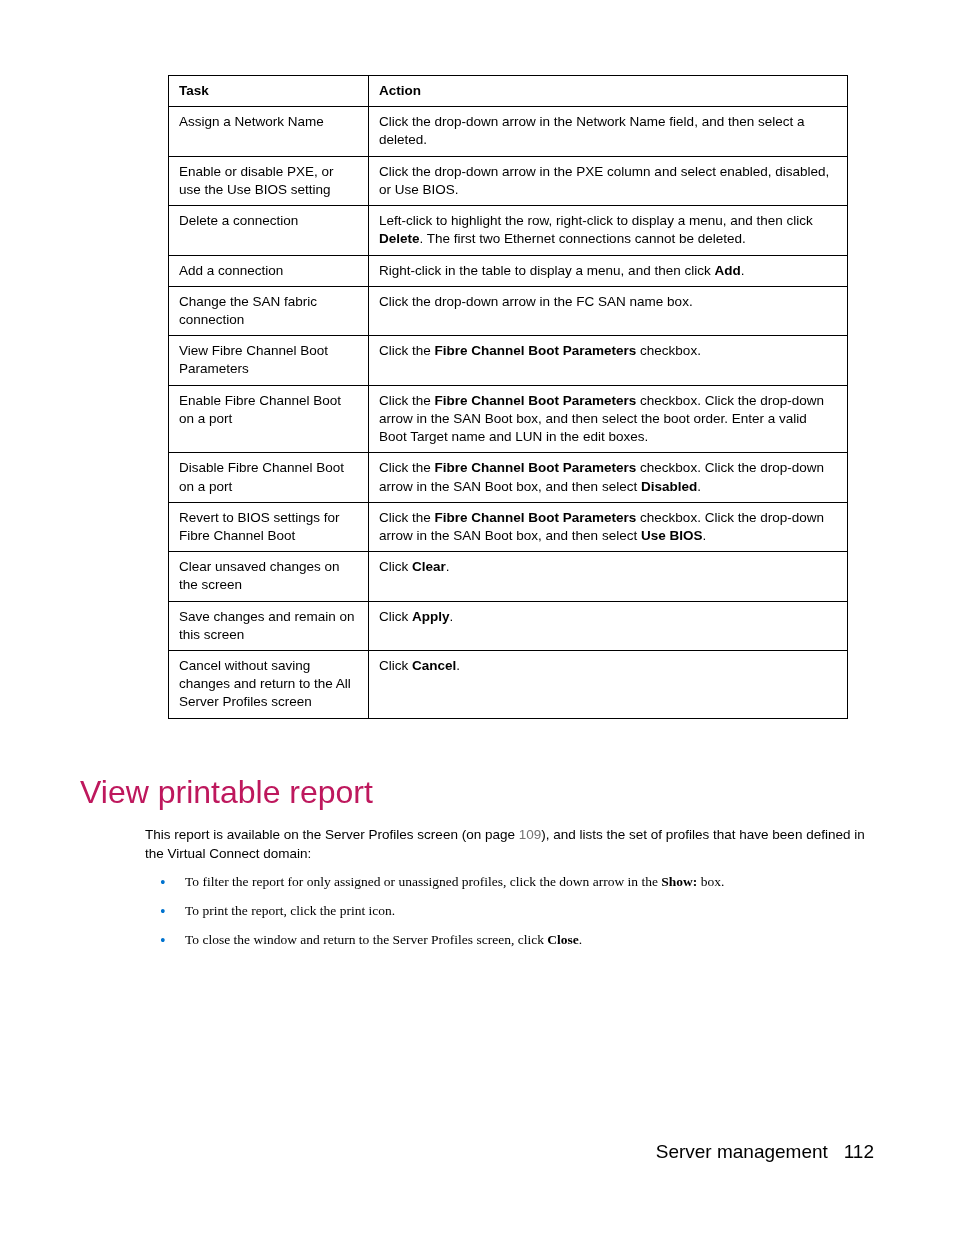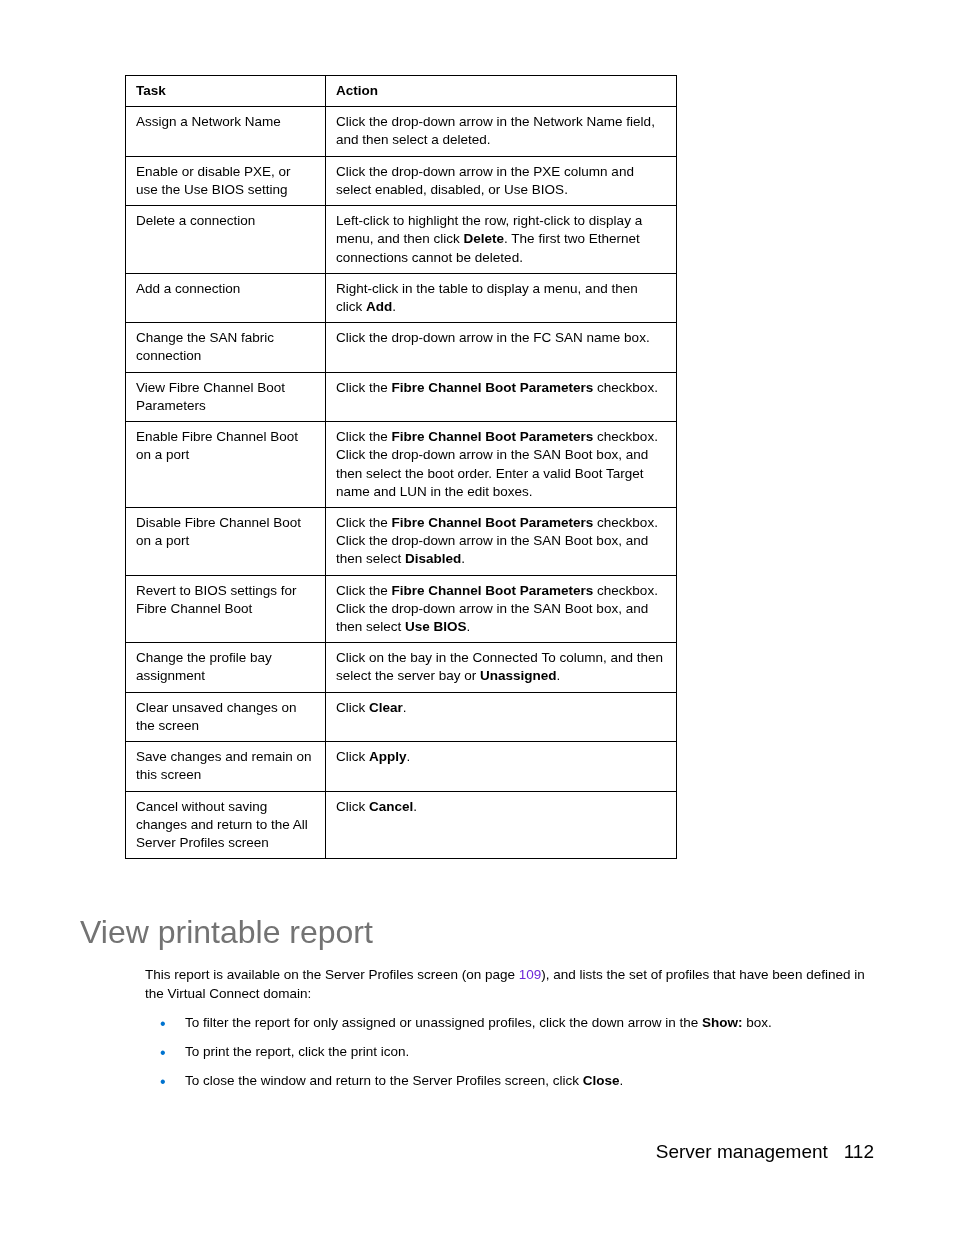--- a/index.html
+++ b/index.html
@@ -11,22 +11,22 @@
     color: #000;
     width: 954px;
     height: 1235px;
     position: relative;
   }
   .page {
     padding: 75px 80px 40px 80px;
   }
   table.main-table {
     border-collapse: collapse;
-    width: 552px;
-    margin-left: 45px;
+    width: 680px;
+    margin-left: 88px;
     border: 1.5px solid #000;
   }
   table.main-table th,
   table.main-table td {
     border: 1px solid #000;
     padding: 6px 10px;
     vertical-align: top;
     text-align: left;
     font-size: 13.5px;
     line-height: 1.35;
@@ -34,34 +34,35 @@
   }
   table.main-table th {
     font-weight: bold;
   }
   table.main-table td.task-col {
     width: 200px;
   }
   h1.section-title {
     font-size: 32px;
     font-weight: normal;
-    color: #737373;
+    color: #be185d;
     margin: 55px 0 15px 0;
   }
   .body-text {
     margin-left: 65px;
     font-size: 13.5px;
     line-height: 1.4;
     margin-bottom: 10px;
   }
-  .link { color: #6d28d9; }
+  .link { color: #737373; }
   ul.bullet-list {
     list-style: none;
     margin: 0 0 0 65px;
     padding: 0;
+    font-family: Liberation Serif, serif;
   }
   ul.bullet-list li {
     position: relative;
     padding-left: 40px;
     font-size: 13.5px;
     line-height: 1.4;
     margin-bottom: 10px;
   }
   ul.bullet-list li::before {
     content: "•";
@@ -121,24 +122,20 @@
         </tr>
         <tr>
           <td class="task-col">Disable Fibre Channel Boot on a port</td>
           <td>Click the <b>Fibre Channel Boot Parameters</b> checkbox. Click the drop-down arrow in the SAN Boot box, and then select <b>Disabled</b>.</td>
         </tr>
         <tr>
           <td class="task-col">Revert to BIOS settings for Fibre Channel Boot</td>
           <td>Click the <b>Fibre Channel Boot Parameters</b> checkbox. Click the drop-down arrow in the SAN Boot box, and then select <b>Use BIOS</b>.</td>
         </tr>
         <tr>
-          <td class="task-col">Change the profile bay assignment</td>
-          <td>Click on the bay in the Connected To column, and then select the server bay or <b>Unassigned</b>.</td>
-        </tr>
-        <tr>
           <td class="task-col">Clear unsaved changes on the screen</td>
           <td>Click <b>Clear</b>.</td>
         </tr>
         <tr>
           <td class="task-col">Save changes and remain on this screen</td>
           <td>Click <b>Apply</b>.</td>
         </tr>
         <tr>
           <td class="task-col">Cancel without saving changes and return to the All Server Profiles screen</td>
           <td>Click <b>Cancel</b>.</td>

